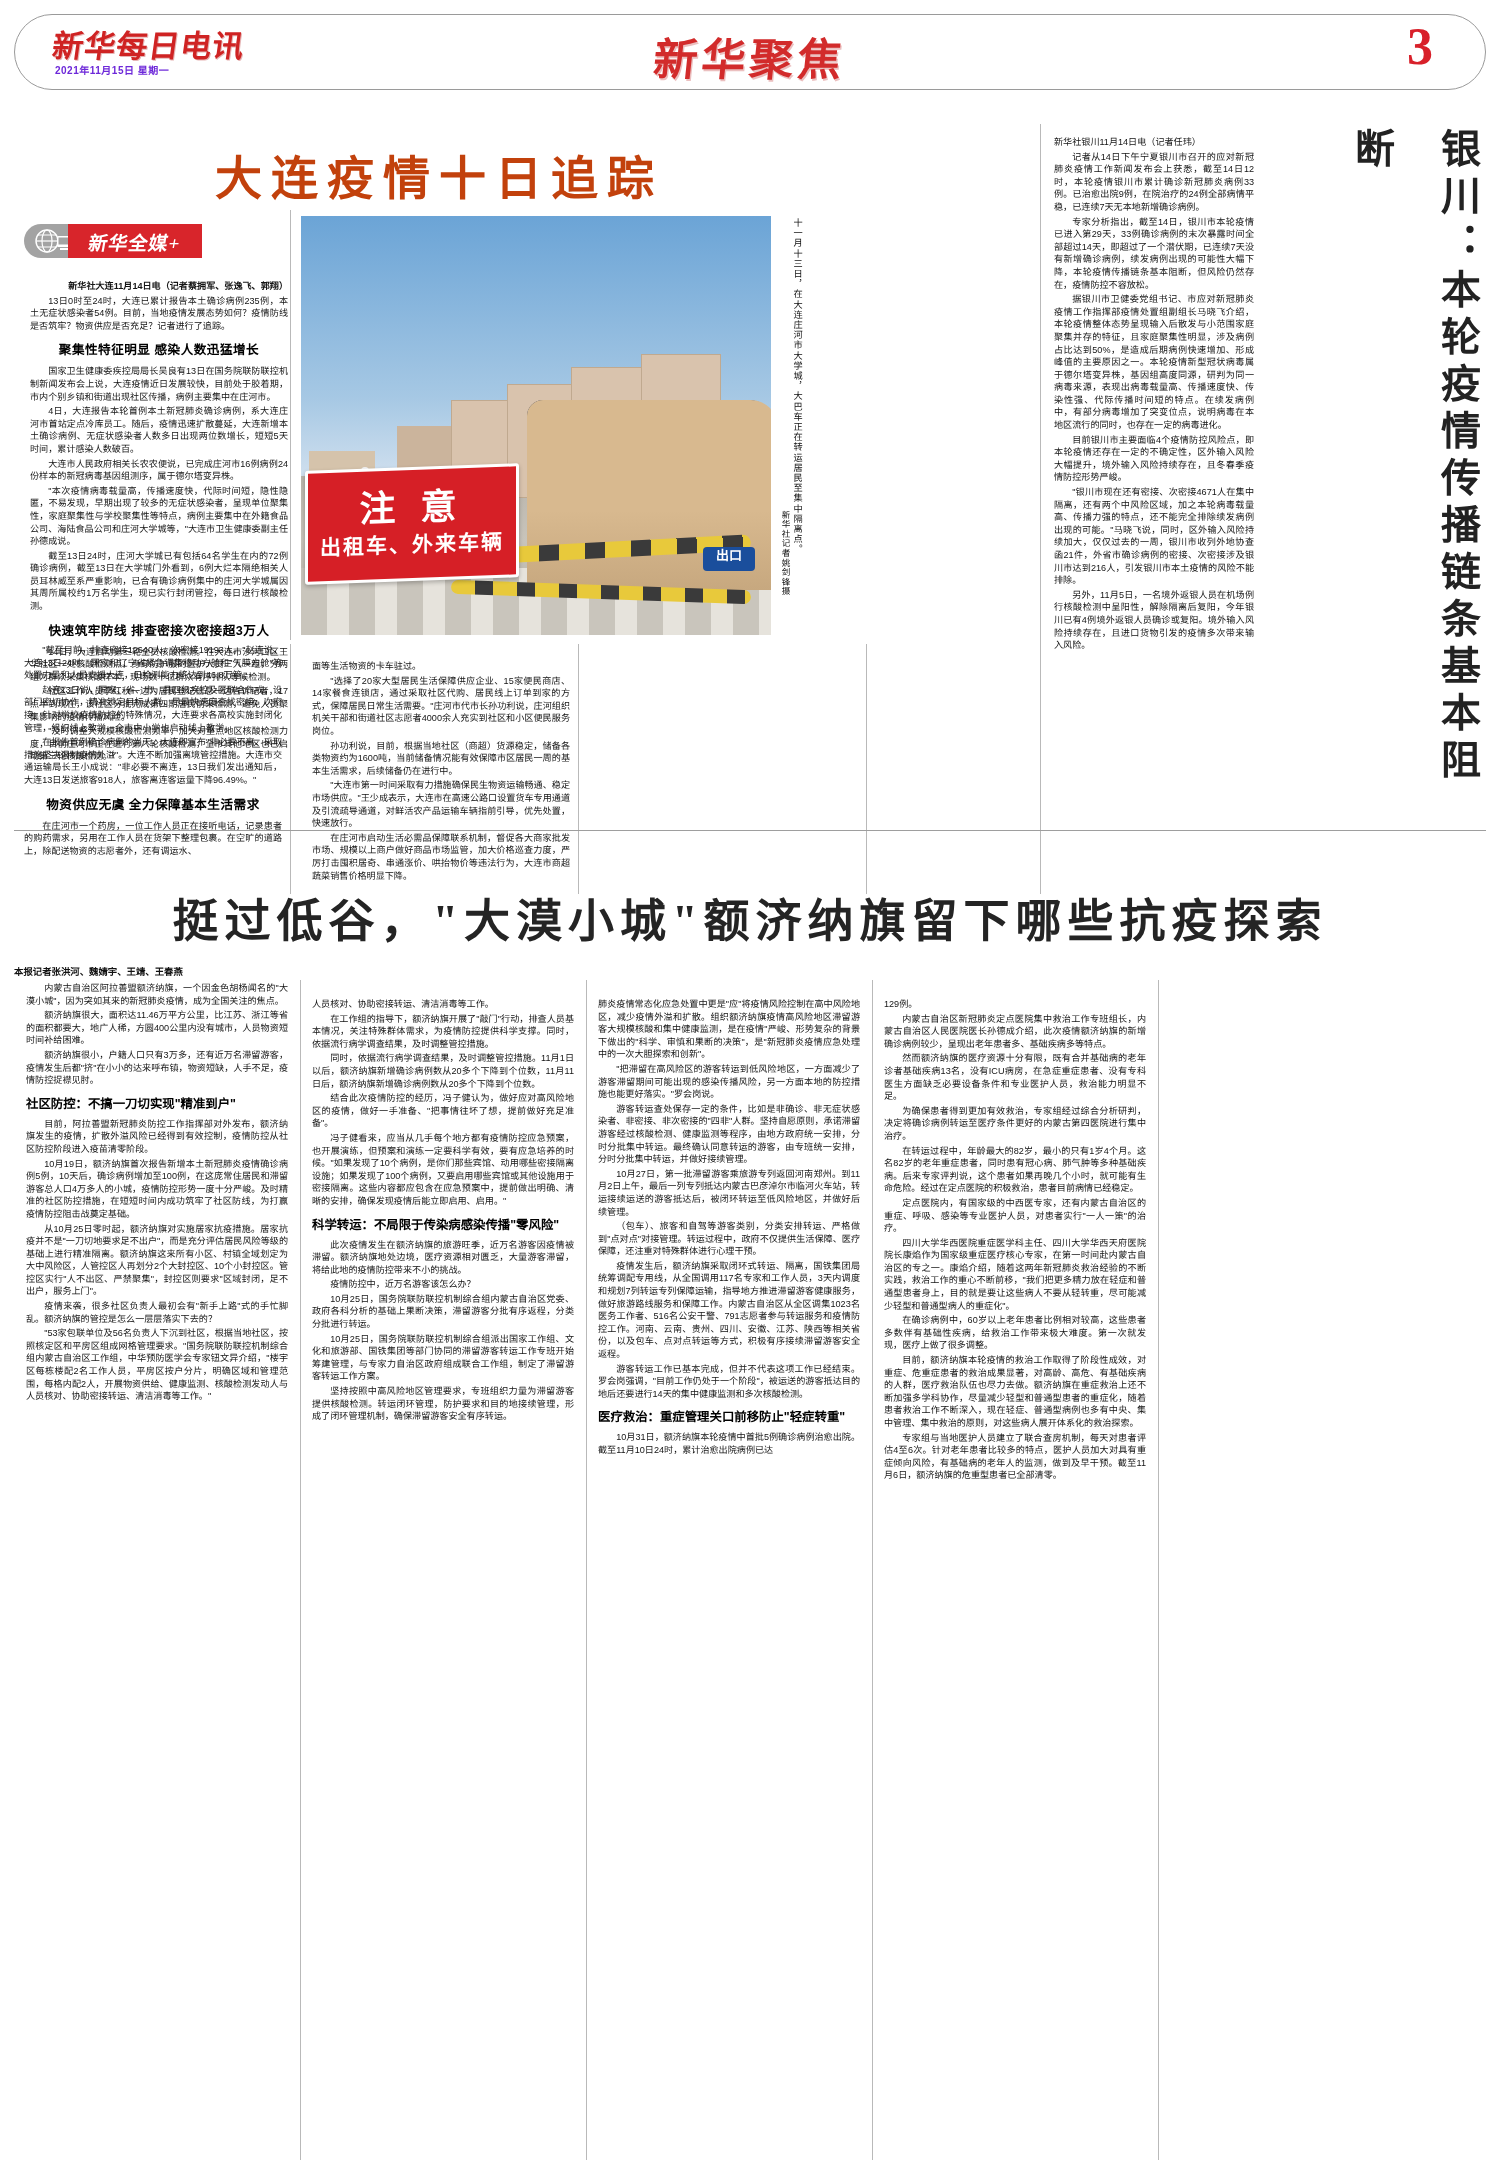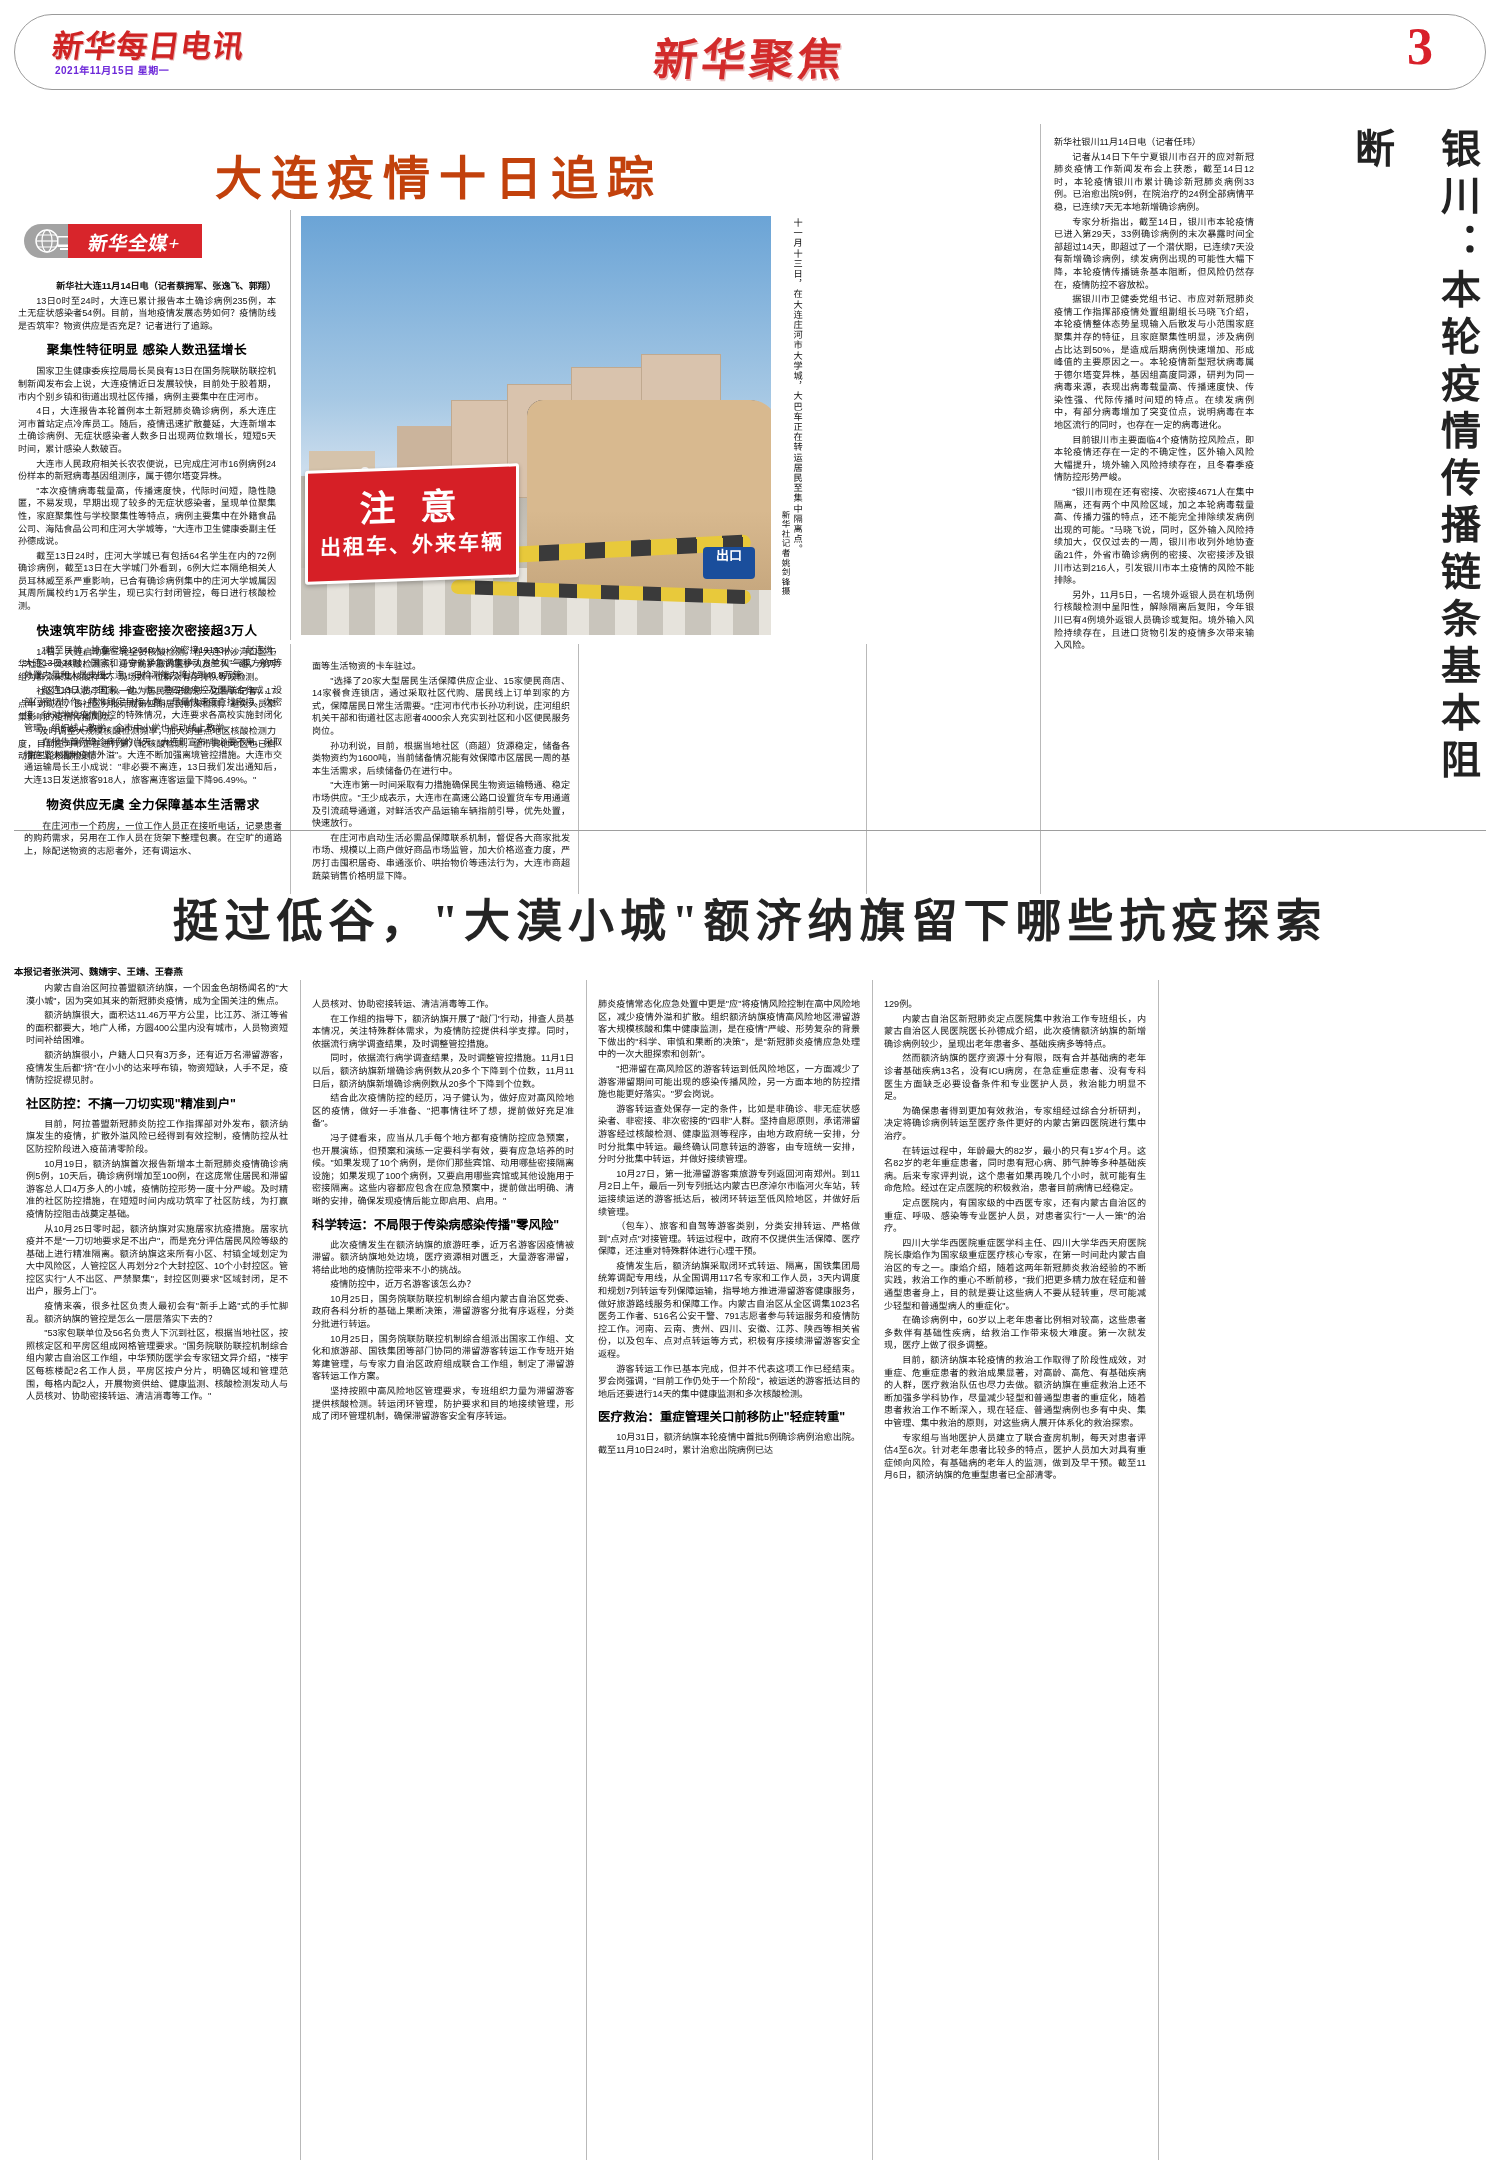--- a/index.html
+++ b/index.html
@@ -90,21 +90,21 @@
     position:absolute;left:44px;top:0;width:134px;height:34px;
     background:#d8252b;
     display:flex;align-items:center;justify-content:center;
   }
   .badge-red span{
     font-family:"Liberation Serif","DejaVu Serif",serif;
     color:#fff;font-weight:bold;font-size:19px;letter-spacing:1px;
     transform:skewX(-10deg);
   }
 
-  .lead-col{position:absolute;left:4px;top:108px;width:258px;}
+  .lead-col{position:absolute;left:16px;top:108px;width:258px;}
   .lead-col .dateline{
     text-align:right;font-weight:bold;
   }
 
   .photo{
     position:absolute;left:287px;top:106px;width:470px;height:419px;
     overflow:hidden;background:#8fb6d8;
   }
   .photo-cap-v{
     position:absolute;left:760px;top:108px;width:30px;height:415px;
@@ -146,21 +146,21 @@
     font-family:"Liberation Serif","DejaVu Serif",serif;font-weight:bold;font-size:36px;letter-spacing:8px;}
   .ph-sign .s2{
     position:absolute;left:0;right:0;top:58px;text-align:center;color:#fff;
     font-family:"Liberation Serif","DejaVu Serif",serif;font-weight:bold;font-size:21px;letter-spacing:2px;}
   .ph-barrier{position:absolute;left:120px;top:78%;width:330px;height:16px;
     background:repeating-linear-gradient(90deg,#e8c93b 0 26px,#3a3a3a 26px 46px);
     transform:rotate(-3deg);border-radius:8px;}
   .ph-barrier2{position:absolute;left:150px;top:88%;width:300px;height:14px;
     background:repeating-linear-gradient(90deg,#e8c93b 0 24px,#3a3a3a 24px 42px);
     transform:rotate(2deg);border-radius:7px;}
-  .ph-exit{position:absolute;right:16px;top:79%;width:52px;height:32px;
+  .ph-exit{position:absolute;right:16px;top:79%;width:52px;height:24px;
     background:#1a4e9c;border-radius:4px;color:#fff;text-align:center;
     font-family:"Liberation Sans","DejaVu Sans",sans-serif;font-size:13px;line-height:17px;font-weight:bold;}
   .ph-person{position:absolute;width:11px;height:30px;background:#f2f2f2;border-radius:5px 5px 2px 2px;}
 
   
   .side-block{position:absolute;left:1040px;top:0px;width:446px;height:720px;}
   .side-vhead{
     position:absolute;right:0px;top:18px;width:96px;height:690px;
     writing-mode:vertical-rl;text-orientation:upright;
     font-family:"Liberation Serif","DejaVu Serif",serif;

